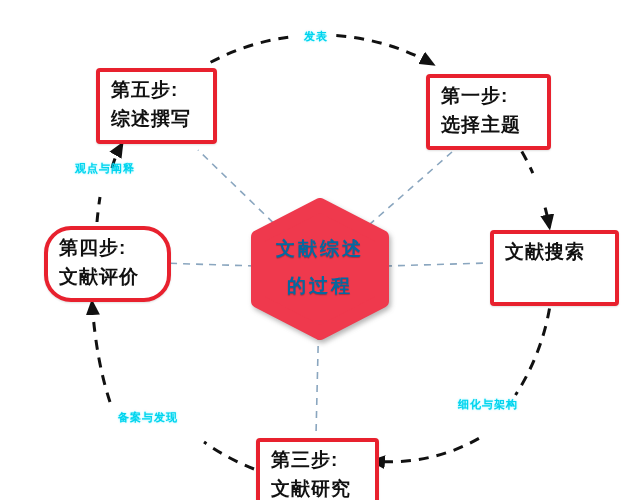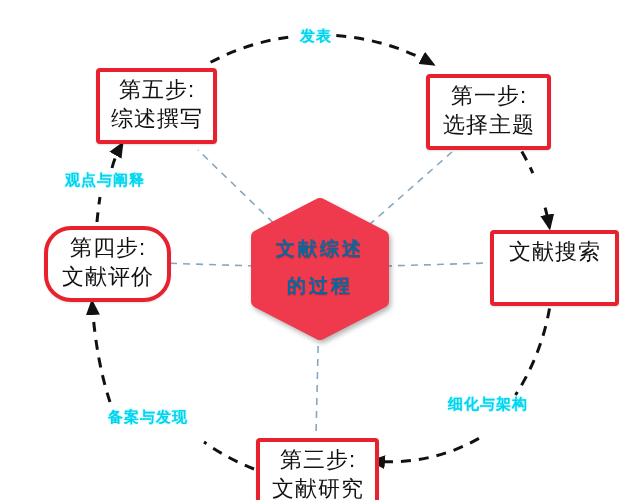--- a/index.html
+++ b/index.html
@@ -8,41 +8,40 @@
     font-family:"Liberation Sans","DejaVu Sans",sans-serif;background:#ffffff;
   }
   #net{position:absolute;left:0;top:0;width:626px;height:500px;}
 
   
   .step-box{
     position:absolute;background:#ffffff;border:4px solid #e8212e;border-radius:4px;
     padding:3px 10px 5px 11px;z-index:4;box-shadow:0 1px 2px rgba(0,0,0,.12);
   }
   .step-box .ln{
-    font-size:22px;font-weight:normal;color:#111111;line-height:29px;white-space:nowrap;
+    font-size:19px;font-weight:bold;color:#111111;line-height:29px;white-space:nowrap;
     letter-spacing:1px;
-    text-align:center;
   }
   .box-step5{left:96px;top:68px;width:92px;height:60px;}
   .box-step1{left:426px;top:74px;width:96px;height:60px;}
   .box-step2{left:490px;top:230px;width:100px;height:60px;}
   .box-step4{left:44px;top:226px;width:98px;height:60px;border-radius:27px;}
   .box-step3{left:256px;top:438px;width:94px;height:60px;}
 
   
   .edge-label{
     position:absolute;transform:translate(-50%,-50%);z-index:3;
-    font-size:15px;font-weight:bold;color:#00d4ee;white-space:nowrap;
+    font-size:11px;font-weight:bold;color:#00d4ee;white-space:nowrap;
     text-shadow:0 0 2px rgba(0,229,255,.55);letter-spacing:1px;
   }
   .lbl-publish{left:316px;top:36px;}
   .lbl-refine{left:521px;top:193px;}
   .lbl-explore{left:488px;top:404px;}
   .lbl-record{left:148px;top:417px;text-align:center;}
-  .lbl-viewpoint{left:105px;top:180px;}
+  .lbl-viewpoint{left:105px;top:168px;}
 
   
   .hex-text{
     position:absolute;left:250px;top:230px;width:140px;z-index:6;text-align:center;
     color:#0369a1;font-weight:bold;font-size:19px;line-height:37px;letter-spacing:3px;
     text-shadow:0 1px 1px rgba(0,0,0,.25);pointer-events:none;
   }
 </style>
 </head>
 <body>

